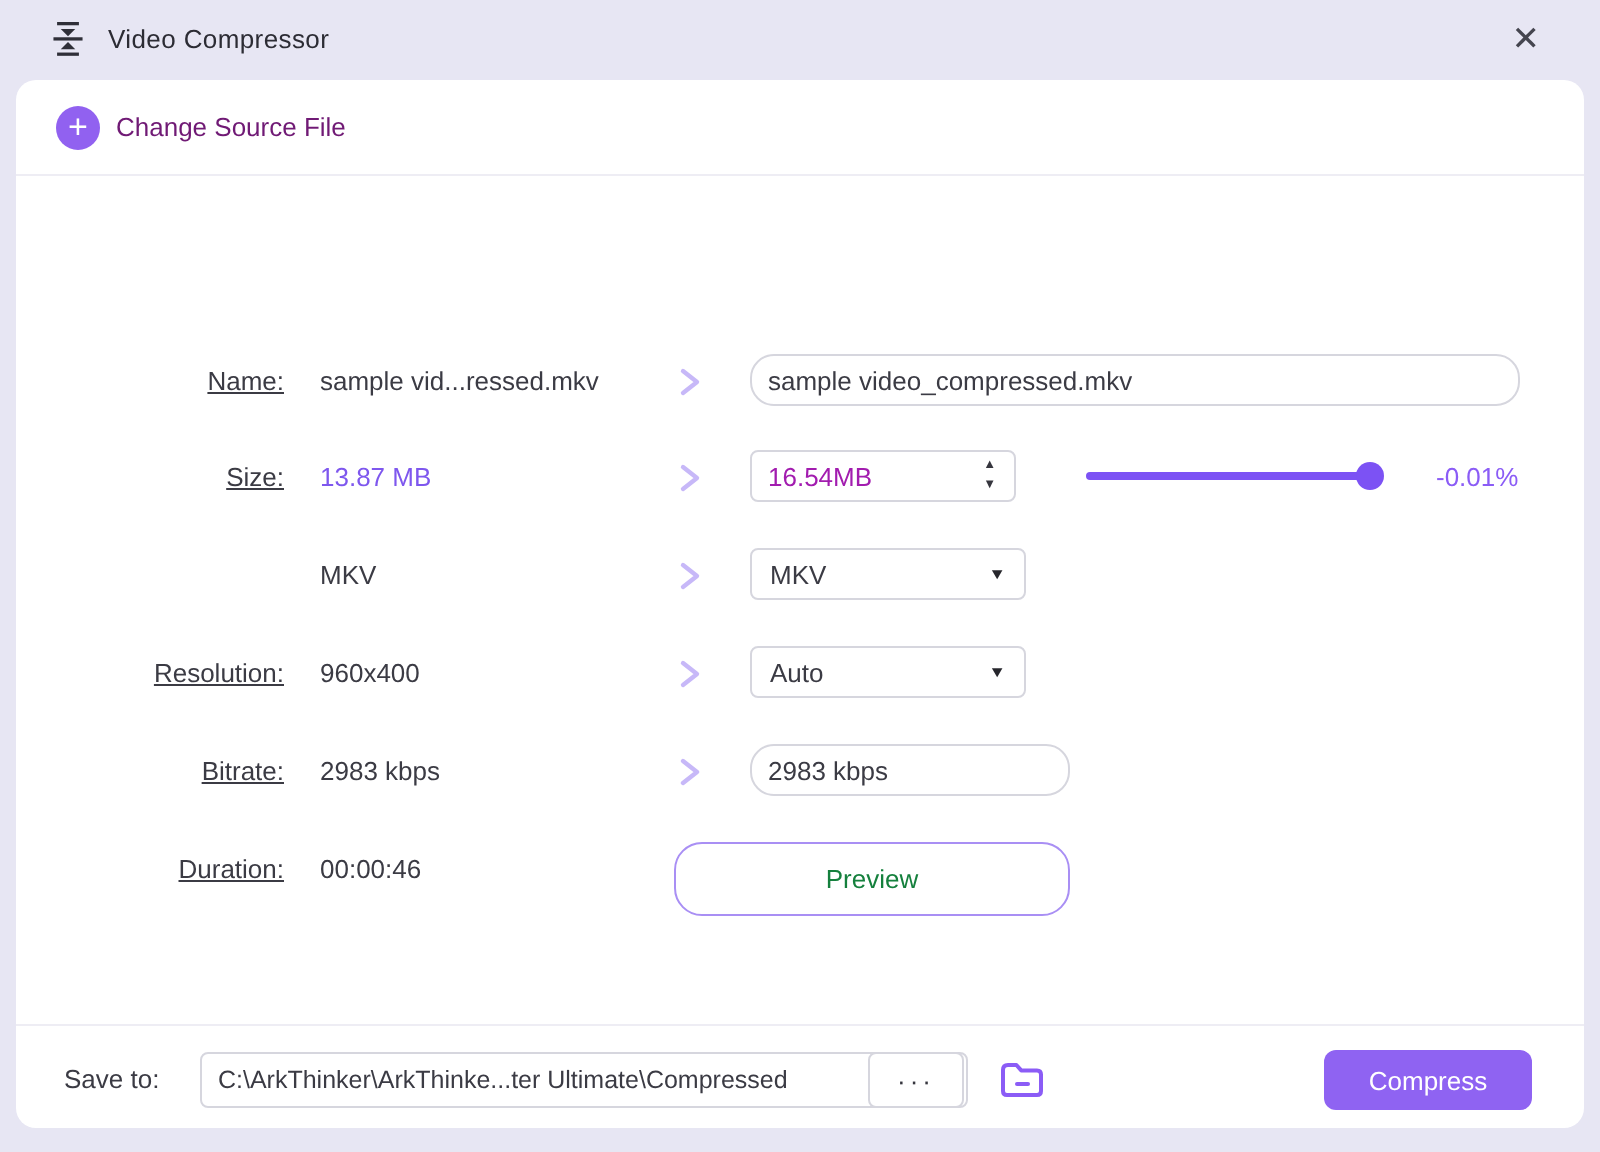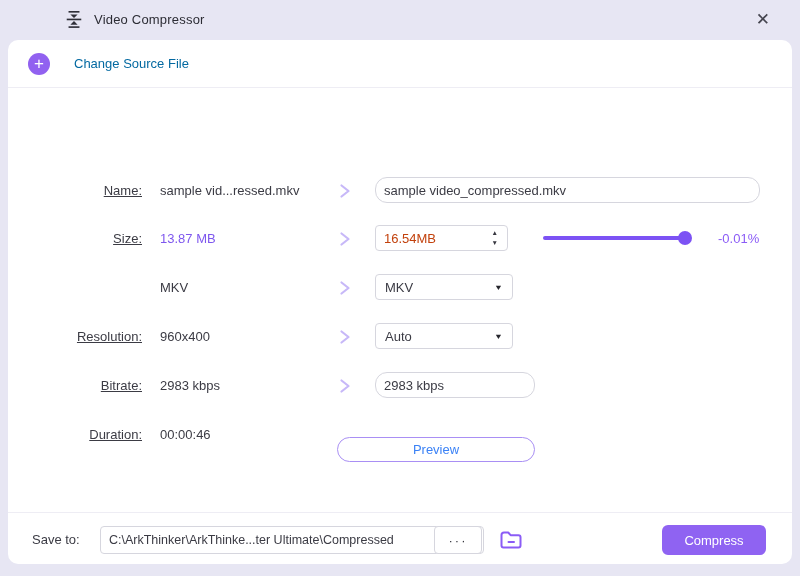--- a/index.html
+++ b/index.html
@@ -8,21 +8,21 @@
     background:#e7e6f3;
     font-family:"Liberation Sans", sans-serif;
     position:relative;
     overflow:hidden;
     color:#3b3b44;
   }
 
   
   .titlebar {
     position:absolute; top:0; left:0; right:0; height:38px;
-    display:flex; align-items:center; padding:0 24px; box-sizing:border-box;margin-left:40px;
+    display:flex; align-items:center; padding:0 24px; box-sizing:border-box;
   }
   .titlebar .app-icon { display:flex; align-items:center; }
   .titlebar .title { font-size:13px; color:#2c2c34; margin-left:10px; letter-spacing:.2px; }
   .titlebar .close {
     margin-left:auto; font-size:17px; color:#45454f; line-height:1;
     padding:2px 6px; cursor:pointer; user-select:none;
   }
 
   
   .panel {
@@ -34,21 +34,21 @@
     display:flex; align-items:center; padding-left:20px; box-sizing:border-box;
     border-bottom:1px solid #eeedf4;
   }
   .plus-circle {
     width:22px; height:22px; border-radius:50%;
     background:#9161f0; color:#fff;
     display:flex; align-items:center; justify-content:center;
     font-size:17px; line-height:1; font-weight:400; padding-bottom:1px; box-sizing:border-box;
     cursor:pointer;
   }
-  .hdr-label { margin-left:24px; font-size:13px; color:#0369a1; cursor:pointer; }
+  .hdr-label { margin-left:8px; font-size:13px; color:#701a75; cursor:pointer; }
 
   
   .row { position:absolute; left:0; width:100%; height:28px; }
   .rlabel {
     position:absolute; left:0; top:0; width:134px; height:28px;
     text-align:right; font-size:13px; color:#3b3b44; line-height:28px;text-decoration:underline;
   }
   .rvalue {
     position:absolute; left:152px; top:0; height:28px;
     font-size:13px; color:#3b3b44; line-height:28px;
@@ -63,21 +63,21 @@
     padding:0 8px; outline:none;
   }
   .name-input   { left:367px; width:385px; }
   .bitrate-input{ left:367px; width:160px; }
 
   .spinbox {
     position:absolute; left:367px; top:0; width:133px; height:26px; box-sizing:border-box;
     border:1px solid #d6d6de; border-radius:4px; background:#fff;
     display:flex; align-items:center;
   }
-  .spinbox .sval { flex:1; padding-left:8px; font-size:13px; color:#c2410c; }
+  .spinbox .sval { flex:1; padding-left:8px; font-size:13px; color:#a21caf; }
   .spin-arrows {
     display:flex; flex-direction:column; align-items:center; justify-content:center;
     margin-right:9px; gap:3px;
   }
   .spin-arrows span { font-size:6.5px; color:#36363e; line-height:1; cursor:pointer; }
 
   .selectbox {
     position:absolute; left:367px; top:0; width:138px; height:26px; box-sizing:border-box;
     border:1px solid #d6d6de; border-radius:4px; background:#fff;
     display:flex; align-items:center; cursor:pointer;
@@ -92,23 +92,23 @@
   .slider .handle {
     position:absolute; right:-7px; top:-5px; width:14px; height:14px;
     border-radius:50%; background:#7c52f4;
   }
   .slider-label {
     position:absolute; left:698px; top:0; height:28px; line-height:28px;
     font-size:13px; color:#8b5cf6;margin-left:12px;
   }
 
   .preview-btn {
-    position:absolute; left:329px; top:16px; width:198px; height:25px; box-sizing:border-box;
+    position:absolute; left:329px; top:0; width:198px; height:37px; box-sizing:border-box;
     border:1px solid #a98ff4; border-radius:14px; background:#fff;
-    font-family:"Liberation Sans", sans-serif; font-size:13px; color:#3b82f6;
+    font-family:"Liberation Sans", sans-serif; font-size:13px; color:#15803d;
     cursor:pointer;
   }
 
   
   .footer-divider { position:absolute; left:0; right:0; top:472px; border-top:1px solid #eeedf4; }
   .save-label {
     position:absolute; left:24px; top:486px; height:28px; line-height:28px; font-size:13px; color:#3b3b44;
   }
   .path-input {
     position:absolute; left:92px; top:486px; width:384px; height:28px; box-sizing:border-box;

